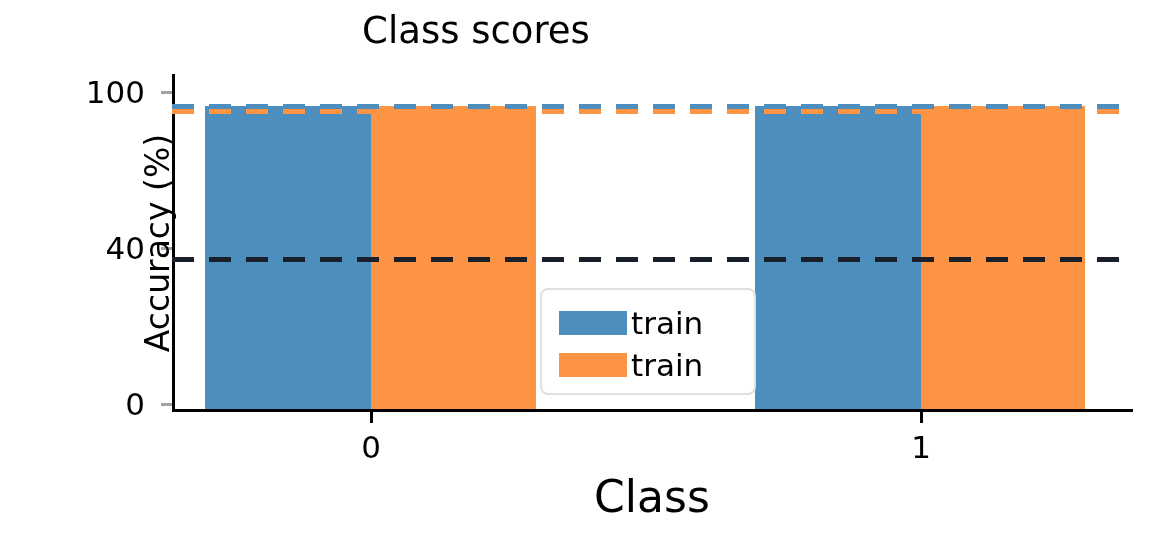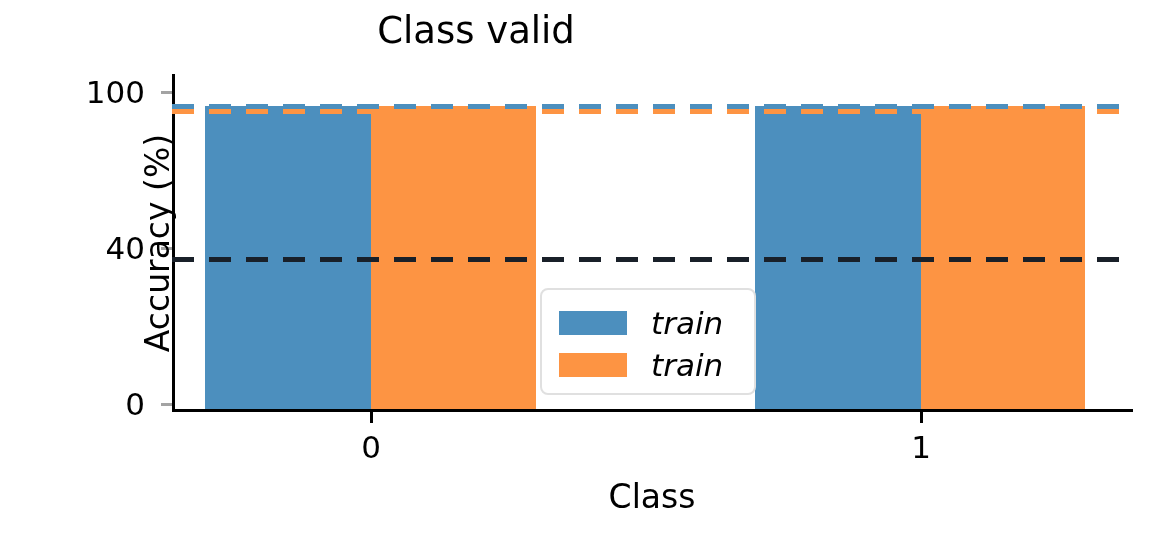--- a/index.html
+++ b/index.html
@@ -148,21 +148,21 @@
     font-size: 33px;
     line-height: 38px;
     color: #000000;
     white-space: nowrap;
   }
   #xlabel {
     position: absolute;
     left: 480px;
     top: 404px;
     transform: translateX(-50%);
-    font-size: 33px;
+    font-size: 44px;
     line-height: 38px;
     color: #000000;
     white-space: nowrap;
   }
 
   
   #legend {
     position: absolute;
     left: 368px;   
     top: 214px;    
@@ -181,34 +181,33 @@
     padding-left: 17px;
   }
   .legend-swatch {
     width: 68px;
     height: 24px;
     flex: 0 0 auto;
   }
   .legend-swatch.train { background: #4c8fbe; }
   .legend-swatch.valid { background: #fd9443; }
   .legend-text {
-    margin-left: 24px;
+    margin-left: 4px;
     font-size: 31px;
     line-height: 31px;
     color: #000000;
     white-space: nowrap;
-    font-style: italic;
   }
 </style>
 </head>
 <body>
 
 <div id="figure">
 
-  <div id="chart-title">Class valid</div>
+  <div id="chart-title">Class scores</div>
 
   <div id="plot-area">
 
     <div id="spine-left"></div>
     <div id="spine-bottom"></div>
 
     <div id="bar-train-0" class="bar train" style="height: 303.023px;"></div>
     <div id="bar-valid-0" class="bar valid" style="height: 303.023px;"></div>
     <div id="bar-train-1" class="bar train" style="height: 303.023px;"></div>
     <div id="bar-valid-1" class="bar valid" style="height: 303.023px;"></div>

